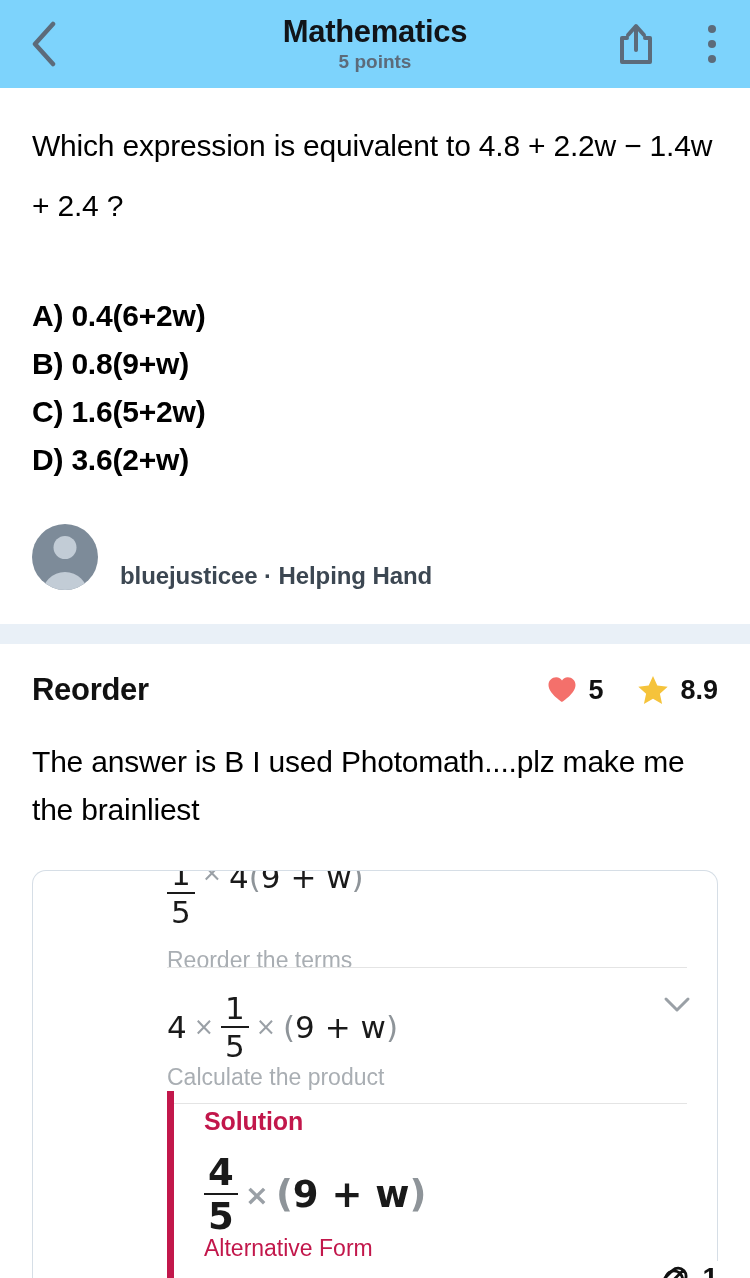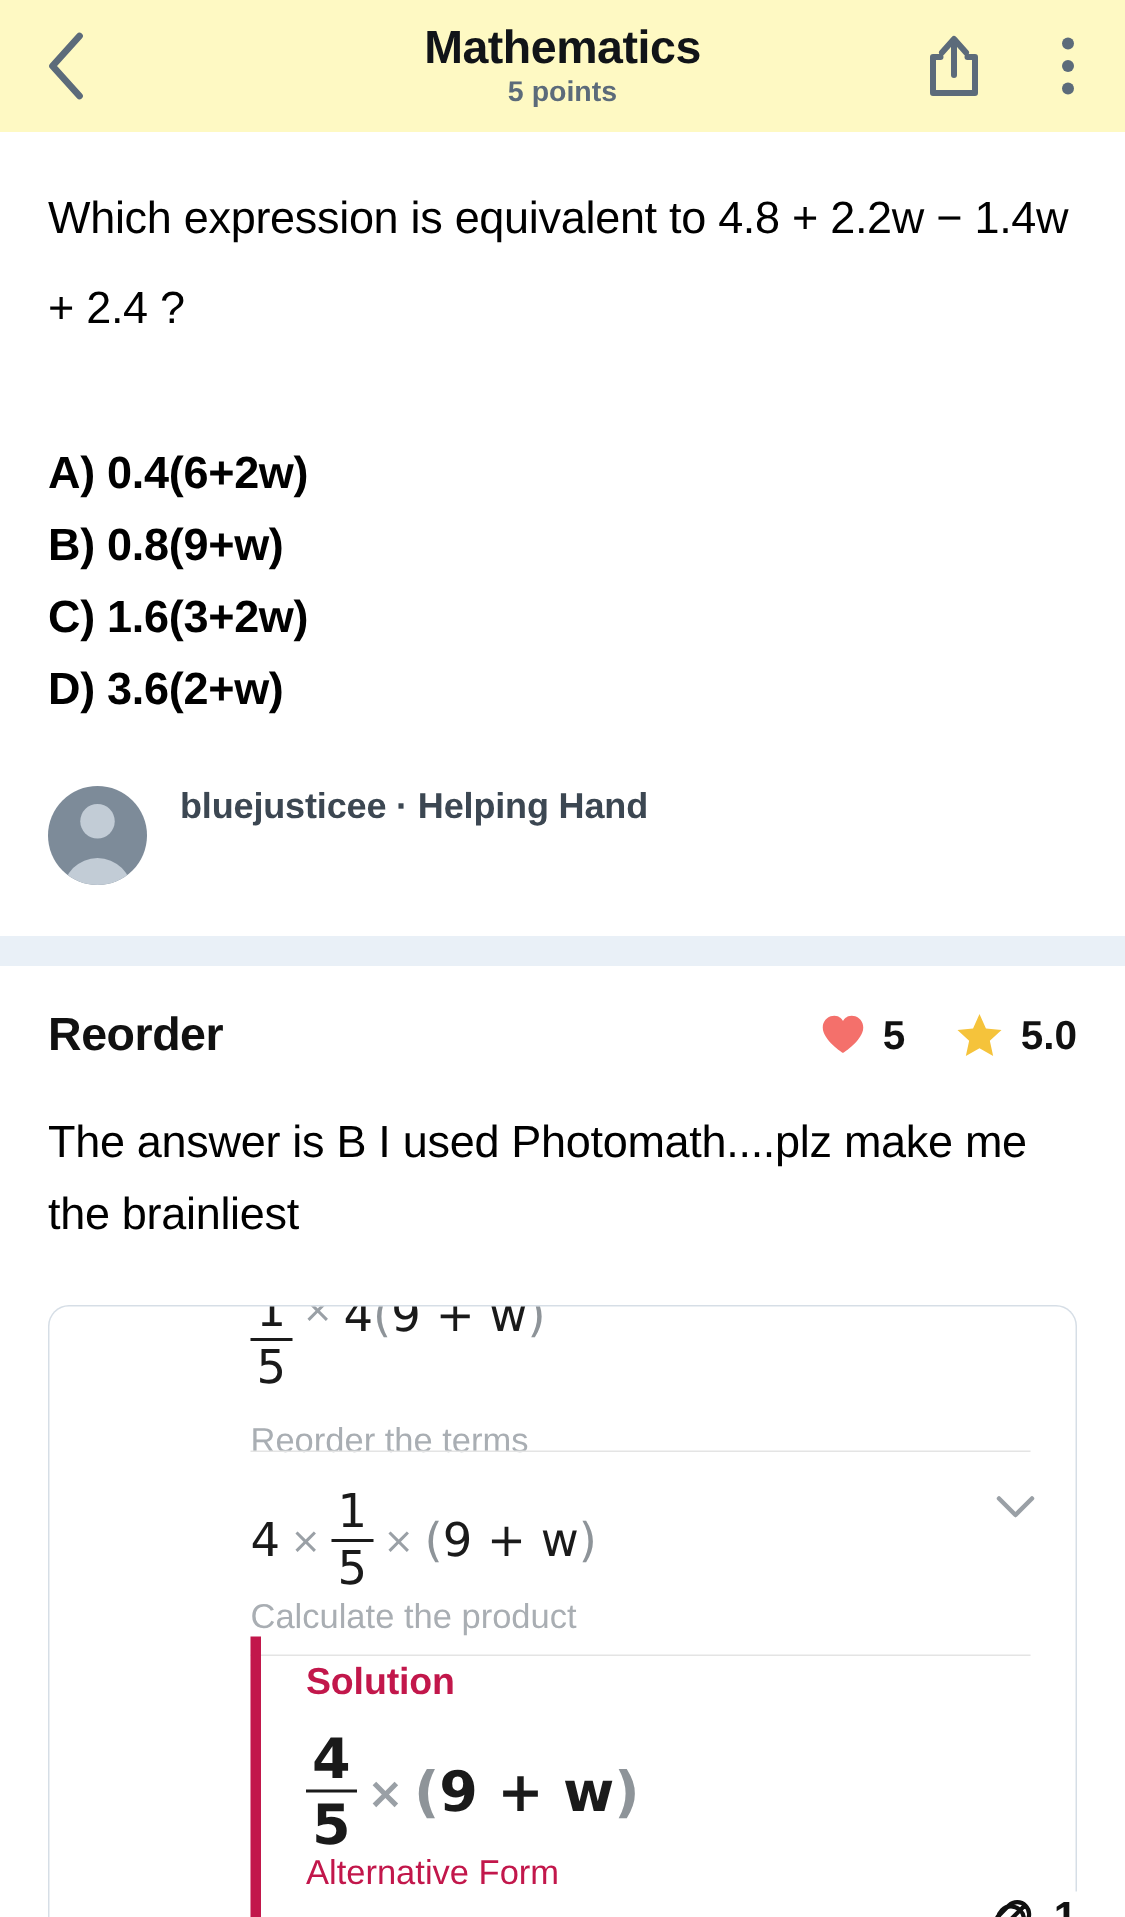--- a/index.html
+++ b/index.html
@@ -13,21 +13,21 @@
     overflow: hidden;
     font-family: "Liberation Sans", sans-serif;
     color: #000000;
     -webkit-font-smoothing: antialiased;
   }
 
   
   .header {
     position: relative;
     height: 88px;
-    background: #fef9c3;
+    background: #7dd3fc;
     display: flex;
     align-items: center;
     justify-content: center;
   }
   .back-btn {
     width: 88px;
     height: 88px;
     display: flex;
     align-items: center;
     justify-content: center;
@@ -107,21 +107,21 @@
   .option {
     font-size: 30px;
     line-height: 48px;
     color: #000;
     letter-spacing: -0.2px;
   }
 
   
   .author-row {
     display: flex;
-    align-items: flex-start;
+    align-items: flex-end;
     margin-top: 40px;
     padding-bottom: 34px;
   }
   .avatar {
     width: 66px;
     height: 66px;
     border-radius: 50%;
     background: #7D8B99;
     position: relative;
     overflow: hidden;
@@ -348,21 +348,21 @@
         </div>
       </div>
     </div>
   </div>
 
   <div class="question-section">
     <div class="question-text">Which expression is equivalent to 4.8 + 2.2w − 1.4w + 2.4 ?</div>
     <div class="options">
       <div class="option">A) 0.4(6+2w)</div>
       <div class="option">B) 0.8(9+w)</div>
-      <div class="option">C) 1.6(3+2w)</div>
+      <div class="option">C) 1.6(5+2w)</div>
       <div class="option">D) 3.6(2+w)</div>
     </div>
 
     <div class="author-row">
       <div class="avatar">
         <div class="head"></div>
         <div class="body"></div>
       </div>
       <div class="author-name">bluejusticee · Helping Hand</div>
     </div>
@@ -377,21 +377,21 @@
         <div class="stat">
           <svg width="30" height="28" viewBox="0 0 30 28">
             <path d="M15 26 C15 26 1.5 17.5 1.5 9 C1.5 4.3 5.1 1.2 9.2 1.2 C11.9 1.2 14 2.8 15 4.6 C16 2.8 18.1 1.2 20.8 1.2 C24.9 1.2 28.5 4.3 28.5 9 C28.5 17.5 15 26 15 26 Z" fill="#F4706B"></path>
           </svg>
           <span class="stat-val">5</span>
         </div>
         <div class="stat">
           <svg width="32" height="30" viewBox="0 0 32 30">
             <path d="M16 1 L20.3 10.6 L30.7 11.7 L22.9 18.8 L25.1 29 L16 23.8 L6.9 29 L9.1 18.8 L1.3 11.7 L11.7 10.6 Z" fill="#F5C33B"></path>
           </svg>
-          <span class="stat-val">5.0</span>
+          <span class="stat-val">8.9</span>
         </div>
       </div>
     </div>
 
     <div class="answer-text">The answer is B I used Photomath....plz make me the brainliest</div>
 
     <div class="attach-card">
 
       <div class="step step1">
         <div class="math" style="margin-top:-12px;">

